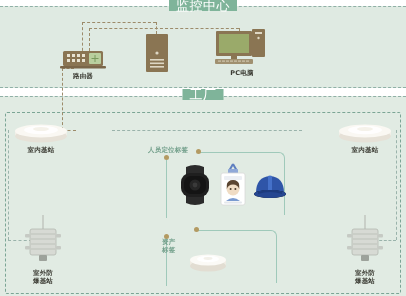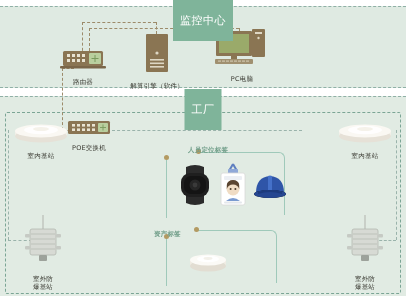--- a/index.html
+++ b/index.html
@@ -29,39 +29,39 @@
     box-sizing:border-box;
     border:1px dashed #7ba595;
     border-radius:2px;
   }
 
   
   .zone-badge{
     position:absolute;
     background:#7fb49a;
     color:#ffffff;
-    font-size:11px;
+    font-size:13px;
     line-height:11px;
     height:11px;
-    padding:15px 7px;
+    padding:0 7px;
     letter-spacing:.5px;
     white-space:nowrap;
     z-index:30;
   }
   #badge-monitoring{left:50%;top:0;transform:translateX(-50%);}
   #badge-factory{left:50%;top:89px;transform:translateX(-50%);text-align:right;}
 
   
   .node{position:absolute;text-align:center;z-index:20;}
   .node-label{
     font-size:6.5px;
     color:#3a3a32;
-    font-weight:normal;
+    font-weight:bold;
     line-height:8px;
-    margin-top:8px;
+    margin-top:2px;
     white-space:pre-line;
     letter-spacing:.2px;
   }
   .node-label.accent{color:#6f9d88;font-weight:bold;}
 
   .icon-wrap{display:block;margin:0 auto;}
 
   
   .line{position:absolute;z-index:5;}
   .line.h{border-top:1px dashed #9ab3ab;height:0;}
@@ -152,21 +152,20 @@
   <div class="node" style="left:126px;top:34px;width:62px;">
     <svg class="icon-wrap" width="30" height="40" viewBox="0 0 30 40">
       <rect x="4" y="0" width="22" height="38" rx="1" fill="#8a7553"></rect>
       <circle cx="15" cy="19" r="1.6" fill="#ded7c4"></circle>
       <g fill="#ded7c4">
         <rect x="8" y="25" width="14" height="1.6"></rect>
         <rect x="8" y="28.5" width="14" height="1.6"></rect>
         <rect x="8" y="32" width="14" height="1.6"></rect>
       </g>
     </svg>
-    <div class="node-label">解算引擎（软件）</div>
   </div>
 
   <div class="node" style="left:212px;top:25px;width:60px;">
     <svg class="icon-wrap" width="56" height="42" viewBox="0 0 56 42">
 
       <rect x="38" y="4" width="13" height="28" rx="1" fill="#8a7553"></rect>
       <rect x="41" y="7" width="7" height="2" fill="#ded7c4"></rect>
       <circle cx="44.5" cy="13" r="1.2" fill="#ded7c4"></circle>
 
       <rect x="2" y="6" width="36" height="25" rx="1" fill="#8a7553"></rect>
@@ -181,40 +180,20 @@
           <rect x="16" y="35.5" width="3" height="1.2"></rect>
         <rect x="20" y="35.5" width="3" height="1.2"></rect>
           <rect x="24" y="35.5" width="3" height="1.2"></rect>
         <rect x="28" y="35.5" width="3" height="1.2"></rect>
           <rect x="32" y="35.5" width="3" height="1.2"></rect>
       </g>
     </svg>
     <div class="node-label">PC电脑</div>
   </div>
 
-  <div class="node" style="left:62px;top:120px;width:54px;">
-    <svg class="icon-wrap" width="44" height="16" viewBox="0 0 44 16">
-      <rect x="1" y="1" width="42" height="13" rx="1.5" fill="#8a7553"></rect>
-      <g fill="#e8e3d2">
-        <rect x="5" y="4" width="3" height="2.6"></rect>
-          <rect x="10" y="4" width="3" height="2.6"></rect>
-        <rect x="15" y="4" width="3" height="2.6"></rect>
-          <rect x="20" y="4" width="3" height="2.6"></rect>
-        <rect x="25" y="4" width="3" height="2.6"></rect>
-        <rect x="5" y="8.4" width="3" height="2.6"></rect>
-          <rect x="10" y="8.4" width="3" height="2.6"></rect>
-        <rect x="15" y="8.4" width="3" height="2.6"></rect>
-          <rect x="20" y="8.4" width="3" height="2.6"></rect>
-        <rect x="25" y="8.4" width="3" height="2.6"></rect>
-      </g>
-      <rect x="31" y="3" width="10" height="9" rx="1" fill="#b9cf9e"></rect>
-      <path d="M36 4.5 L36 10.5 M33 7.5 L39 7.5" stroke="#7a9a5e" stroke-width=".9"></path>
-    </svg>
-    <div class="node-label">POE交换机</div>
-  </div>
 
   <div class="node" style="left:10px;top:118px;width:62px;">
     <svg class="icon-wrap" width="58" height="26" viewBox="0 0 58 26">
       <ellipse cx="29" cy="18" rx="26" ry="6.5" fill="#e6e1d7"></ellipse>
       <path d="M3 18 A26 6.5 0 0 1 55 18 L55 14 A26 6.5 0 0 0 3 14 Z" fill="#f2efe8"></path>
       <ellipse cx="29" cy="13" rx="26" ry="6.5" fill="#faf8f3"></ellipse>
       <ellipse cx="29" cy="12" rx="17" ry="4.2" fill="#ffffff" opacity=".85"></ellipse>
       <ellipse cx="29" cy="11" rx="8" ry="2" fill="#f5f2ea"></ellipse>
     </svg>
     <div class="node-label">室内基站</div>
@@ -266,21 +245,21 @@
       <rect x="4" y="19" width="5" height="3.5" rx="1" fill="#c6cac4"></rect>
       <rect x="4" y="31" width="5" height="3.5" rx="1" fill="#c6cac4"></rect>
       <rect x="35" y="19" width="5" height="3.5" rx="1" fill="#c6cac4"></rect>
       <rect x="35" y="31" width="5" height="3.5" rx="1" fill="#c6cac4"></rect>
       <rect x="18" y="40" width="8" height="6" rx="1" fill="#9da29b"></rect>
     </svg>
     <div class="node-label">室外防
 爆基站</div>
   </div>
 
-  <div style="position:absolute;left:148px;top:146px;width:46px;z-index:25;margin-left:40px;">
+  <div style="position:absolute;left:148px;top:146px;width:46px;z-index:25;">
     <div class="node-label accent" style="margin:0;font-size:6.5px;">人员定位标签</div>
   </div>
 
   <div style="position:absolute;left:176px;top:163px;width:110px;height:44px;z-index:25;">
 
     <svg style="position:absolute;left:0;top:2px;" width="38" height="40" viewBox="0 0 38 40">
       <path d="M10 2 Q19 -2 28 2 L28 10 Q19 7 10 10 Z" fill="#2b2b2b"></path>
       <path d="M10 30 Q19 27 28 30 L28 38 Q19 42 10 38 Z" fill="#2b2b2b"></path>
       <rect x="5" y="8" width="28" height="24" rx="9" fill="#1f1f1f"></rect>
       <rect x="8" y="11" width="22" height="18" rx="7" fill="#141414"></rect>
@@ -304,21 +283,21 @@
     <svg style="position:absolute;left:76px;top:8px;" width="36" height="30" viewBox="0 0 36 30">
       <path d="M4 22 Q4 6 18 5 Q32 6 32 22 Z" fill="#2f55a8"></path>
       <path d="M16 5 Q18 4 20 5 L20 22 L16 22 Z" fill="#4571c9"></path>
       <ellipse cx="18" cy="23" rx="16" ry="4" fill="#24459" ,="" opacity=".9"></ellipse>
       <ellipse cx="18" cy="23" rx="16" ry="4" fill="#254691"></ellipse>
       <path d="M6 21 Q18 17 30 21 L30 23 Q18 19 6 23 Z" fill="#1d3a7d"></path>
     </svg>
   </div>
 
   <div style="position:absolute;left:150px;top:226px;width:44px;z-index:25;">
-    <div class="node-label accent" style="margin:4px;font-size:6.5px;">资产标签</div>
+    <div class="node-label accent" style="margin:12px;font-size:6.5px;">资产标签</div>
   </div>
 
   <svg style="position:absolute;left:186px;top:248px;z-index:25;" width="44" height="26" viewBox="0 0 44 26">
     <ellipse cx="22" cy="18" rx="18" ry="5.5" fill="#e2ddd2"></ellipse>
     <path d="M4 18 A18 5.5 0 0 1 40 18 L40 13 A18 5.5 0 0 0 4 13 Z" fill="#f0ece3"></path>
     <ellipse cx="22" cy="12" rx="18" ry="5.5" fill="#fbfaf6"></ellipse>
     <ellipse cx="22" cy="11" rx="11" ry="3.2" fill="#ffffff"></ellipse>
     <ellipse cx="22" cy="10.5" rx="4.5" ry="1.4" fill="#f3f1ea"></ellipse>
   </svg>
 

